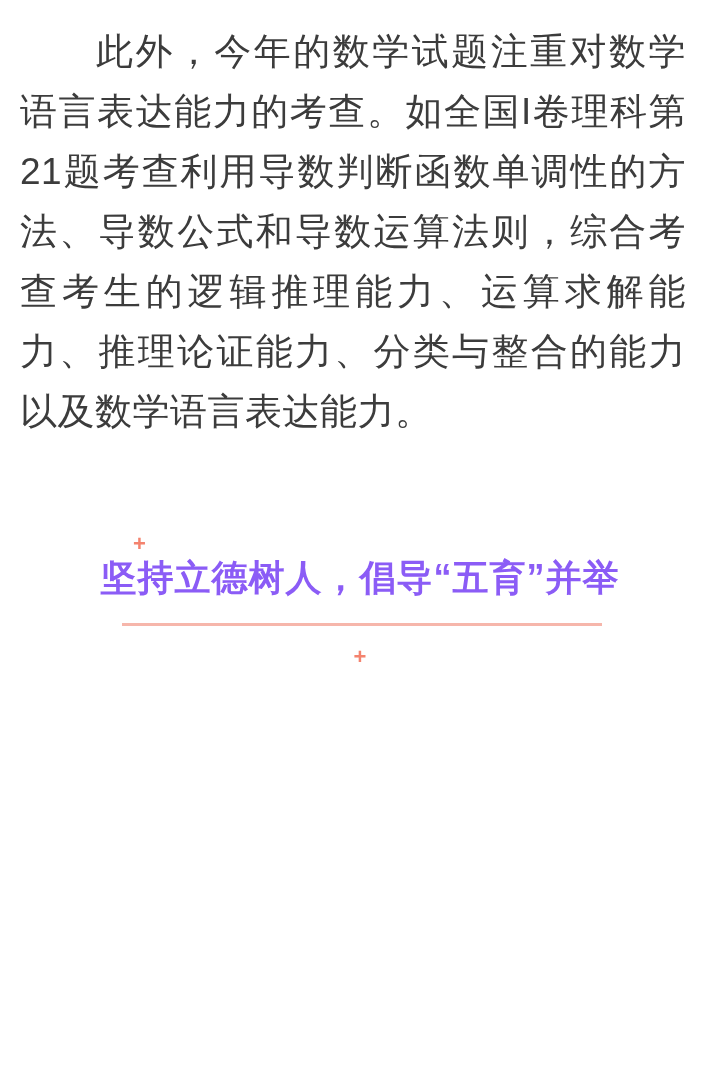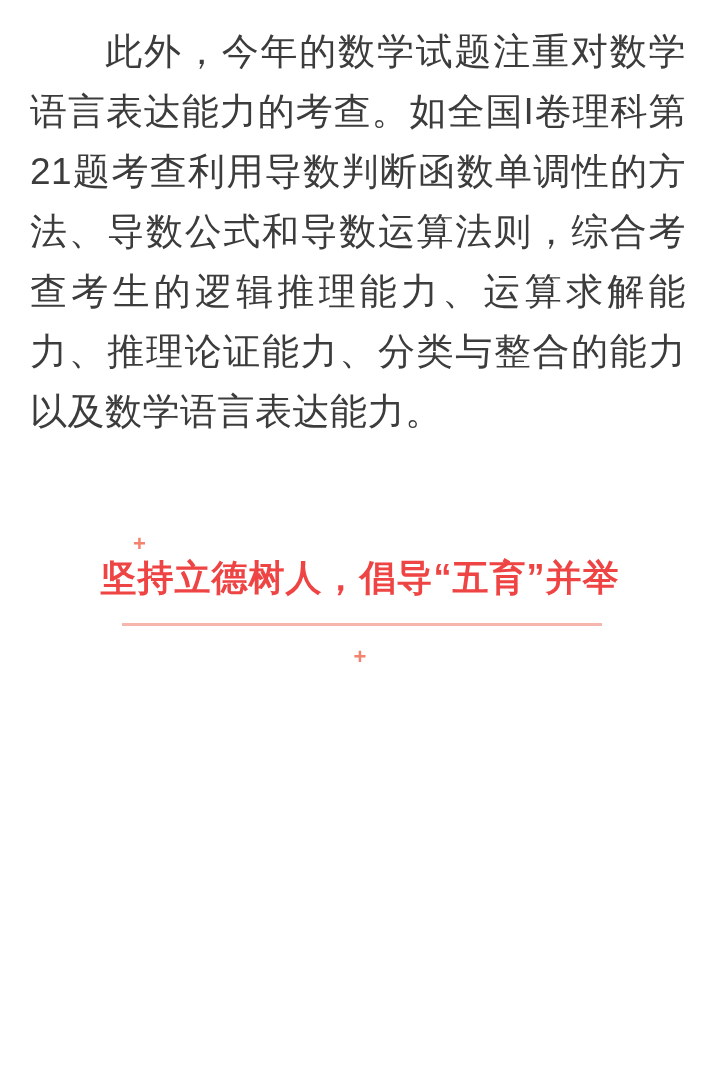--- a/index.html
+++ b/index.html
@@ -15,21 +15,21 @@
   }
   .page {
     position: relative;
     width: 720px;
     height: 1089px;
     background: #ffffff;
     box-sizing: border-box;
   }
   .para {
     margin: 0;
-    padding: 0 34px 0 30px;
+    padding: 0 34px 0 20px;
     color: #3c3c3c;
     font-size: 37px;
     line-height: 1.62;
     letter-spacing: 0.5px;
     text-align: justify;
     text-justify: inter-ideograph;
   }
   .para .indent {
     display: inline-block;
     width: 74px;
@@ -49,21 +49,21 @@
     top: 22px;
     transform: translateX(-50%);
     text-align: center;
     white-space: nowrap;
   }
   .heading-text {
     display: inline-block;
     position: relative;
     font-size: 36px;
     font-weight: bold;
-    color: #ef4444;
+    color: #8b5cf6;
     letter-spacing: 1px;
     padding: 4px 6px 10px 6px;
   }
   .heading-underline {
     position: absolute;
     left: 122px;
     right: 118px;
     top: 95px;
     height: 3px;
     background: #f6b6ab;

